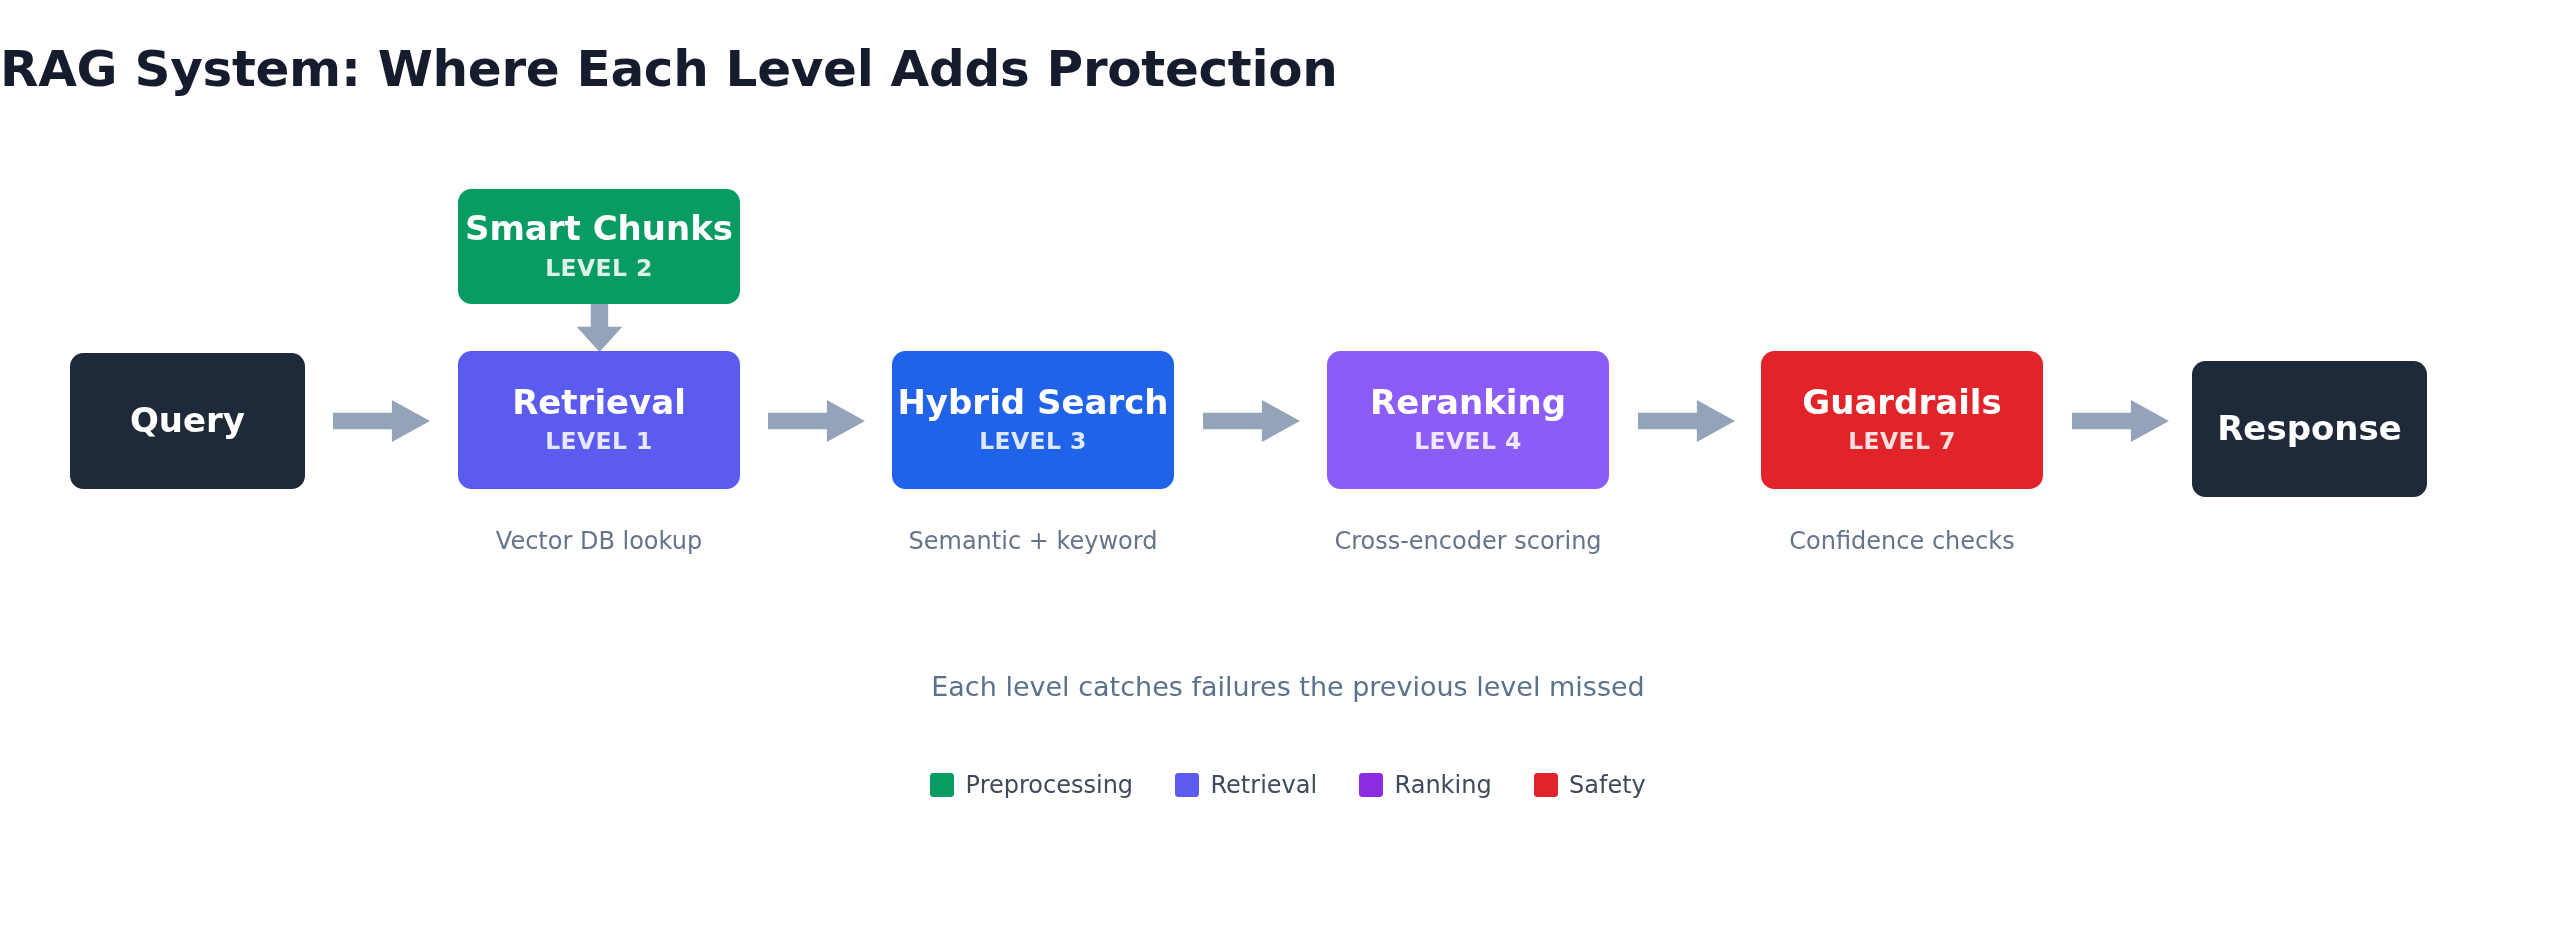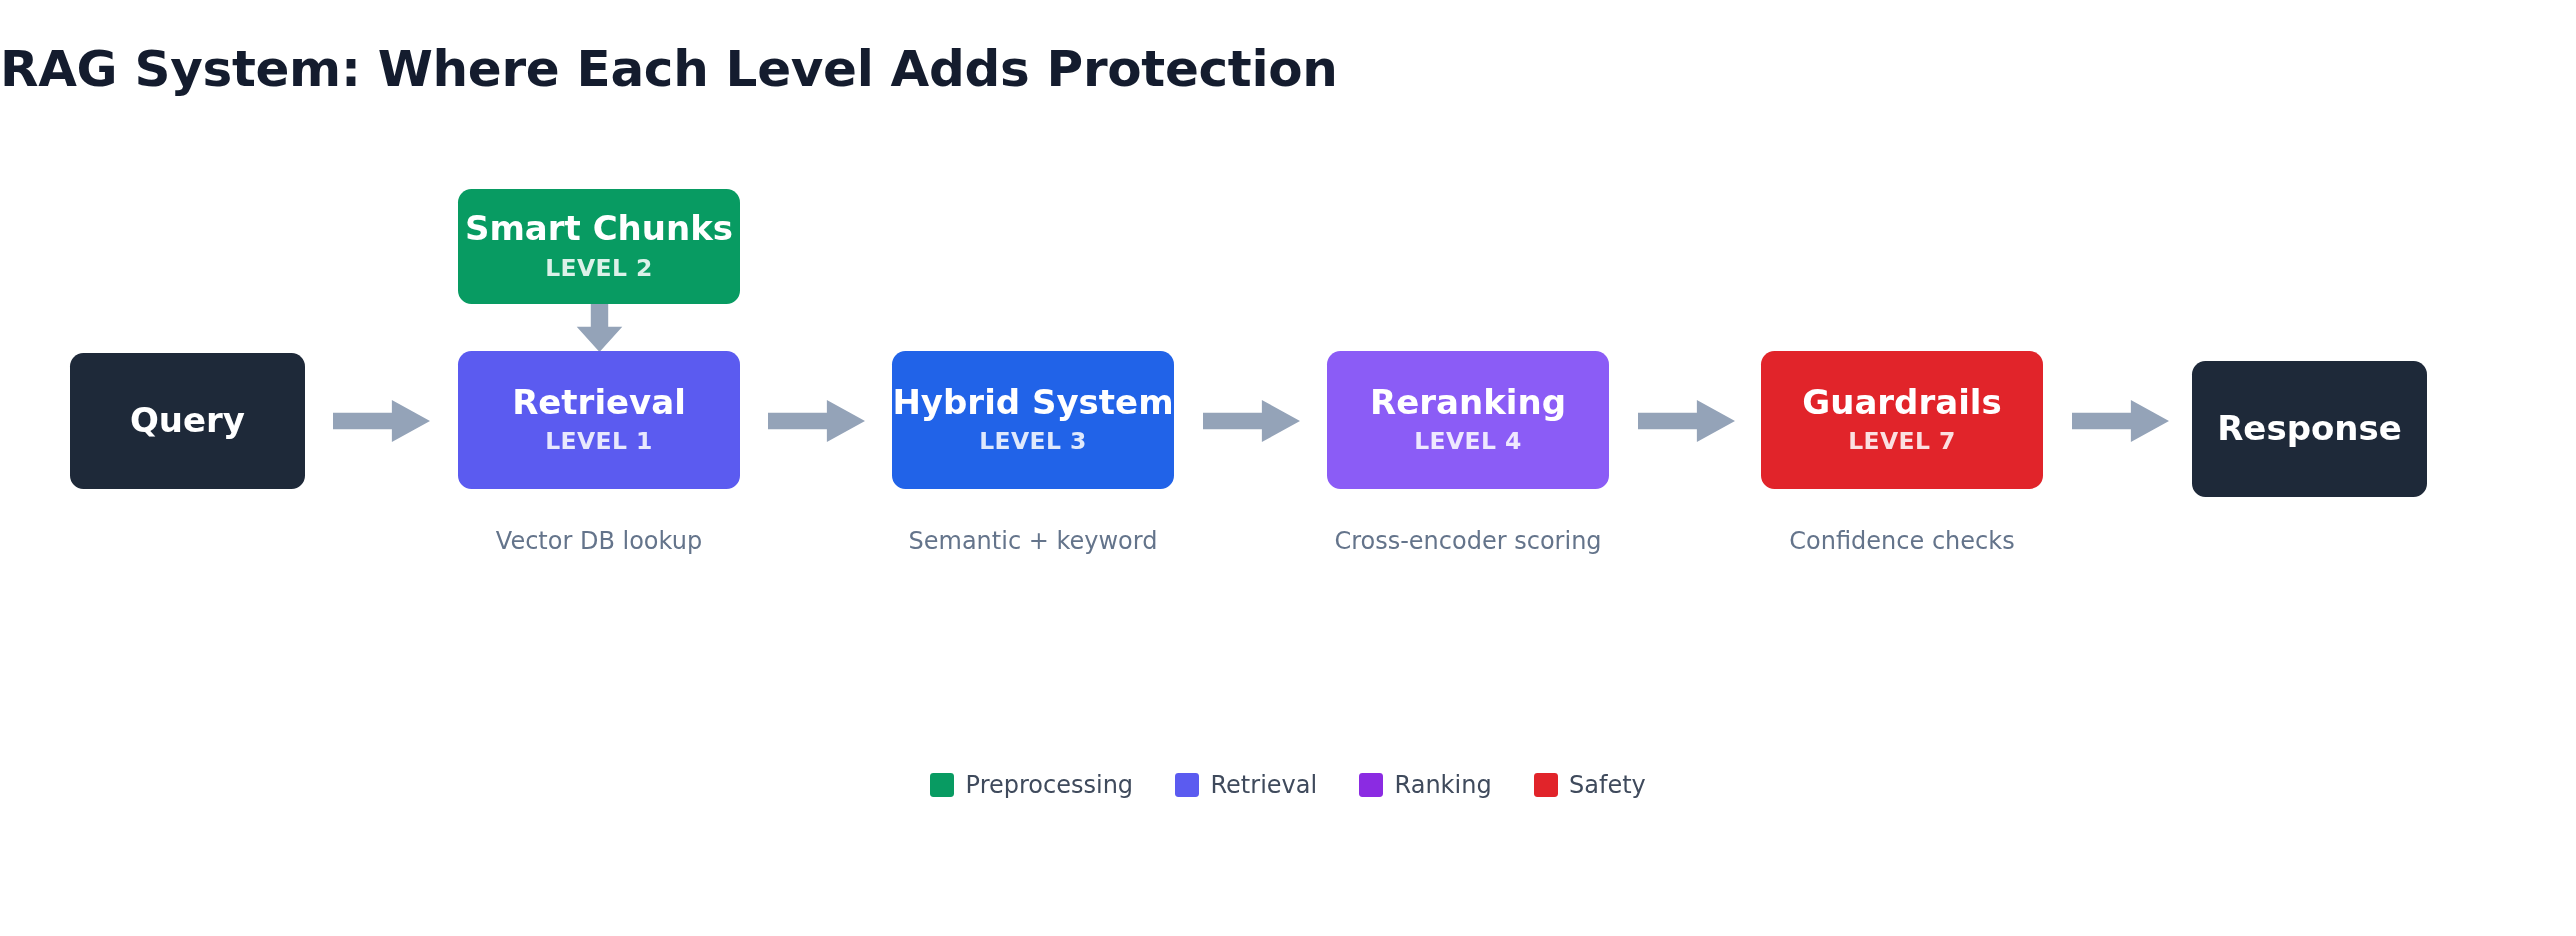--- a/index.html
+++ b/index.html
@@ -187,21 +187,21 @@
     <div class="node-level">LEVEL 1</div>
   </div>
 
   <div class="arrow-h" id="arrow-2">
     <svg viewBox="0 0 145 62" preserveAspectRatio="none" aria-hidden="true">
       <polygon points="0,19 88,19 88,0 145,31 88,62 88,43 0,43" fill="#94a3b8"></polygon>
     </svg>
   </div>
 
   <div class="node" id="node-hybrid">
-    <div class="node-title">Hybrid System</div>
+    <div class="node-title">Hybrid Search</div>
     <div class="node-level">LEVEL 3</div>
   </div>
 
   <div class="arrow-h" id="arrow-3">
     <svg viewBox="0 0 145 62" preserveAspectRatio="none" aria-hidden="true">
       <polygon points="0,19 88,19 88,0 145,31 88,62 88,43 0,43" fill="#94a3b8"></polygon>
     </svg>
   </div>
 
   <div class="node" id="node-reranking">
@@ -228,20 +228,21 @@
 
   <div class="node endpoint" id="node-response">
     <div class="node-title">Response</div>
   </div>
 
   <div class="caption" id="caption-retrieval">Vector DB lookup</div>
   <div class="caption" id="caption-hybrid">Semantic + keyword</div>
   <div class="caption" id="caption-reranking">Cross-encoder scoring</div>
   <div class="caption" id="caption-guardrails">Confidence checks</div>
 
+  <div class="note">Each level catches failures the previous level missed</div>
 
   <div class="legend">
     <div class="legend-item">
       <span class="legend-swatch" style="background: rgb(8, 155, 98);"></span>
       <span class="legend-label">Preprocessing</span>
     </div>
     <div class="legend-item">
       <span class="legend-swatch" style="background: rgb(91, 91, 240);"></span>
       <span class="legend-label">Retrieval</span>
     </div>

